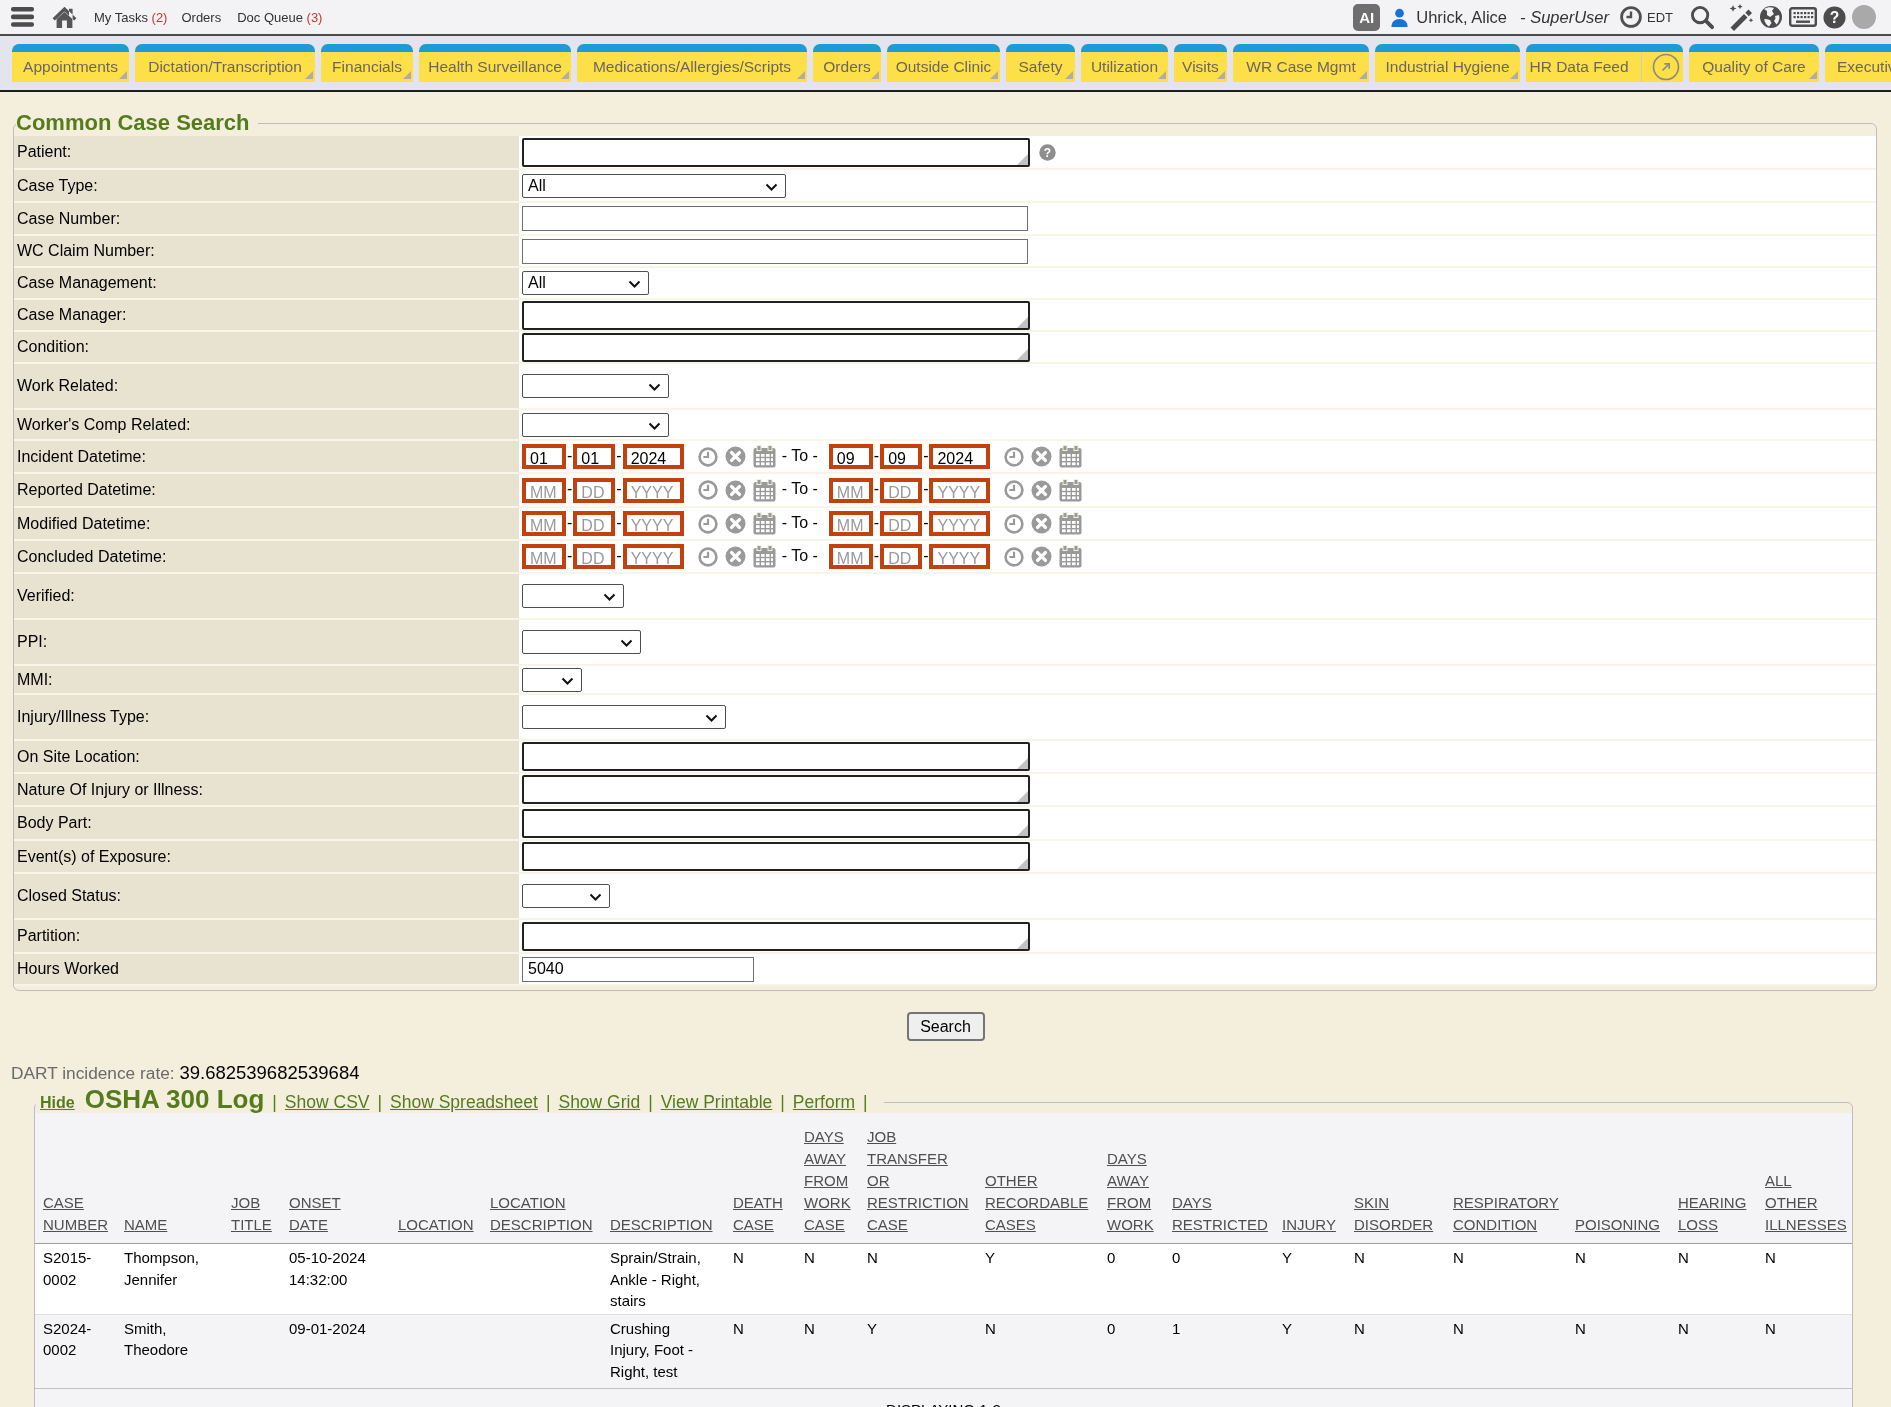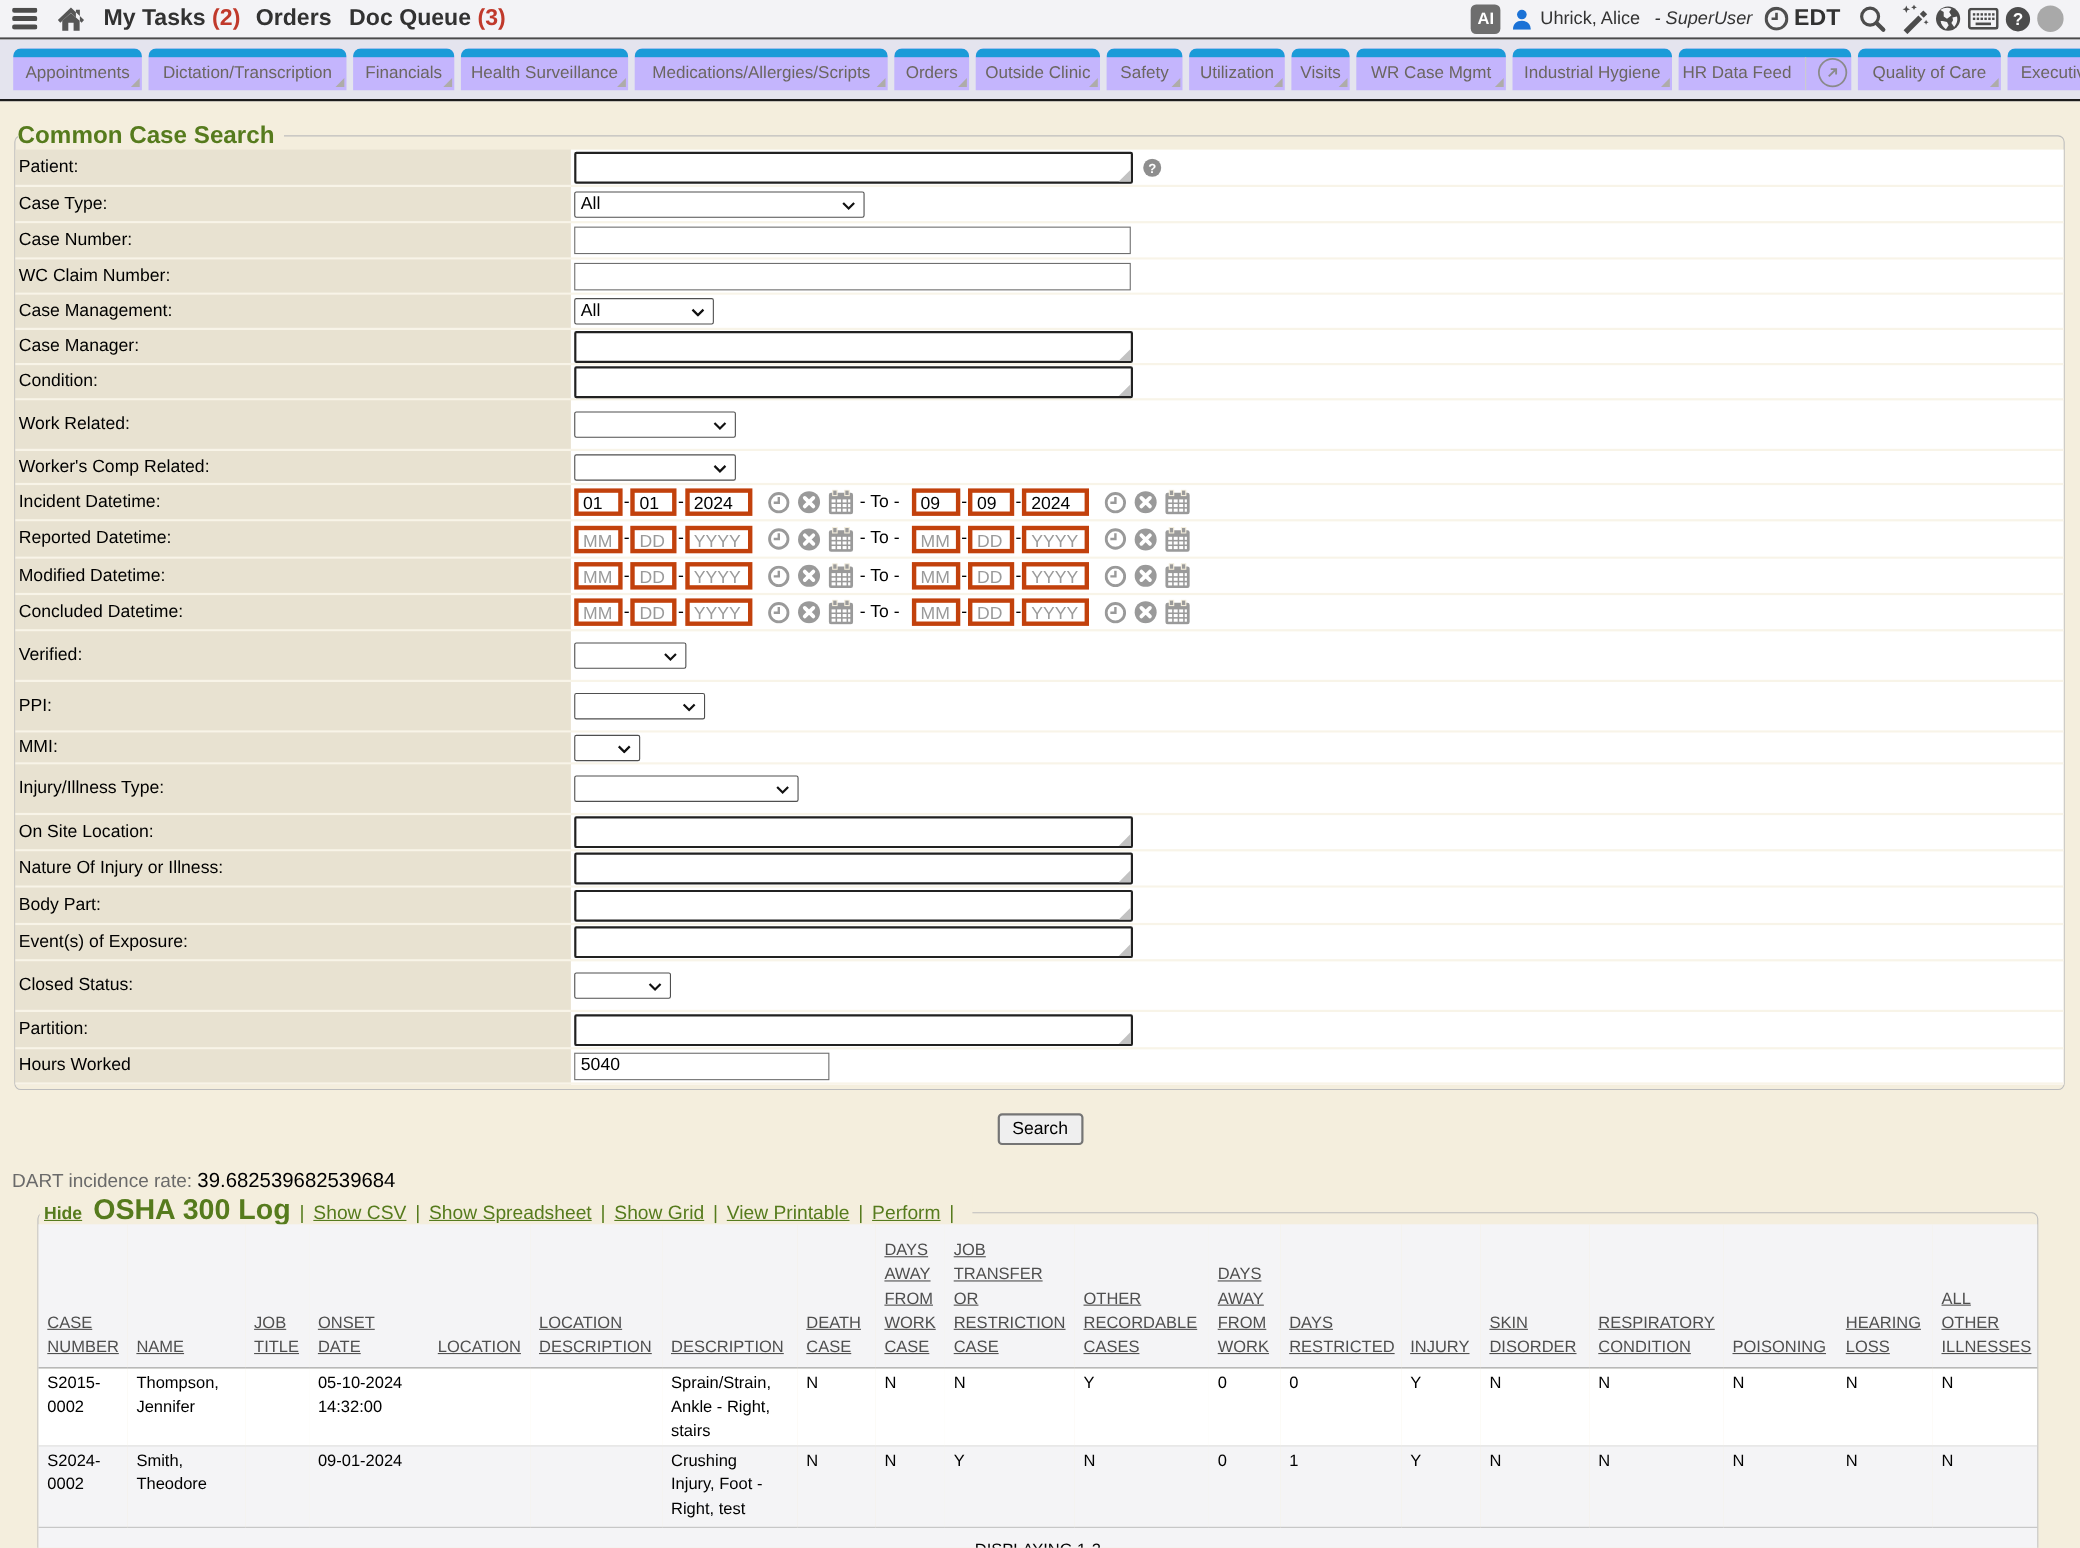--- a/index.html
+++ b/index.html
@@ -8,39 +8,39 @@
   width:1891px; height:1407px; overflow:hidden;
   background:#f4eedd;
   font-family:"Liberation Sans", sans-serif;
   font-size:16px; color:#000;
 }
 
 .topbar {
   height:36px;  background:#f3f3f6; border-bottom:2px solid #4a4a4a;
   display:flex; align-items:center; white-space:nowrap;
 }
-.topbar .nav { color:#323232; font-size:21px;font-weight:bold; }
+.topbar .nav { color:#323232; font-size:13px; }
 .topbar .cnt { color:#c0392b; }
 .ico { display:inline-block; vertical-align:middle; }
 .aibadge {
   width:27px; height:27px; background:#6e6e6e; border-radius:5px;
   color:#fff; font-weight:bold; font-size:15px; display:inline-flex;
   align-items:center; justify-content:center;
 }
 .uname { color:#333; font-size:16.5px; }
 .srole { color:#333; font-size:16.5px; font-style:italic; }
 .graydot { width:24px; height:24px; border-radius:50%; background:#a9a9a9; display:inline-block; }
 
 .tabbar {
   height:56px; background:#e4e4ee; border-bottom:2px solid #1d1d1d;
   display:flex; align-items:flex-start; padding:7.5px 0 0 12px; gap:6px;
   overflow:hidden;
 }
 .tab {
-  flex:0 0 auto; border-radius:7px 7px 0 0; overflow:hidden; background:#c4b5fd;
+  flex:0 0 auto; border-radius:7px 7px 0 0; overflow:hidden; background:#fde047;
 }
 .tab .blue { height:8px; background:#1b9bd8; }
 .tab .lbl {
   position:relative; height:30px; line-height:29px; padding:0;
   color:#6b6661; font-size:15.5px; text-align:center; white-space:nowrap;
 }
 .tab .lbl.drop::after {
   content:""; position:absolute; right:2px; bottom:3px;
   border-left:8px solid transparent; border-bottom:8px solid #aeaca9;
 }

